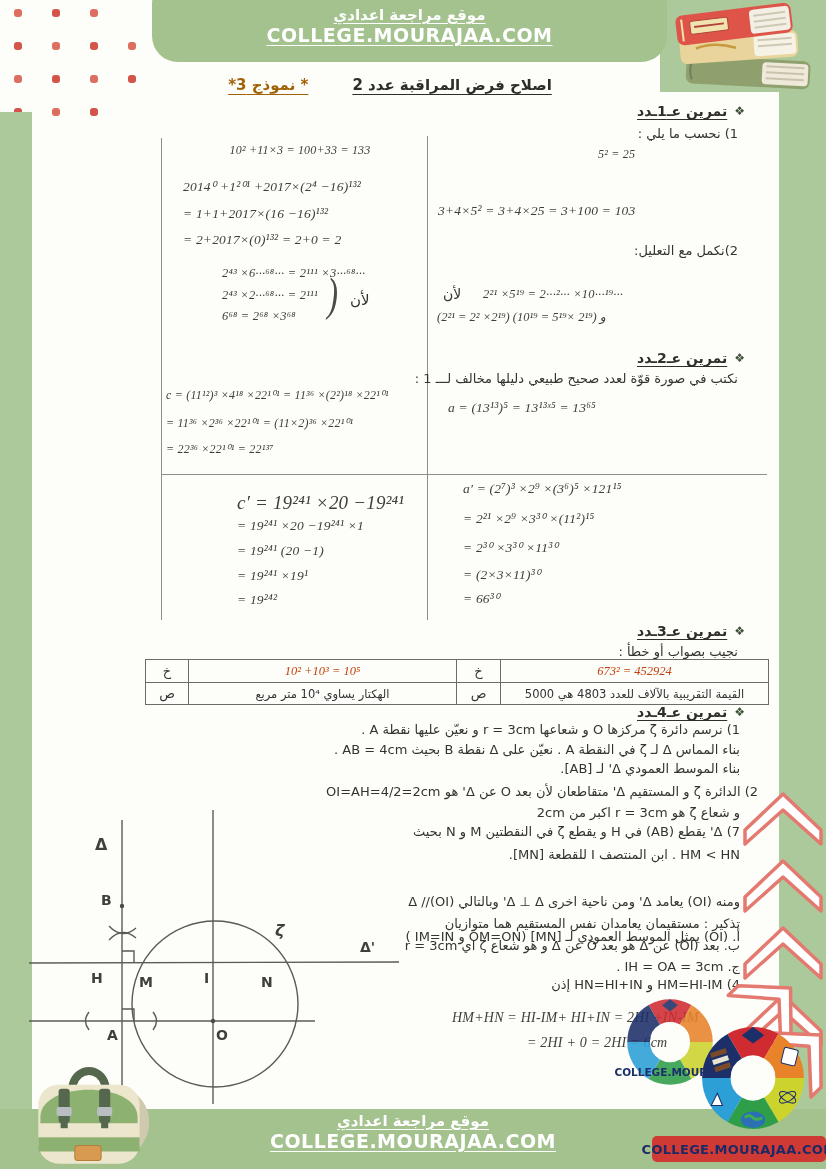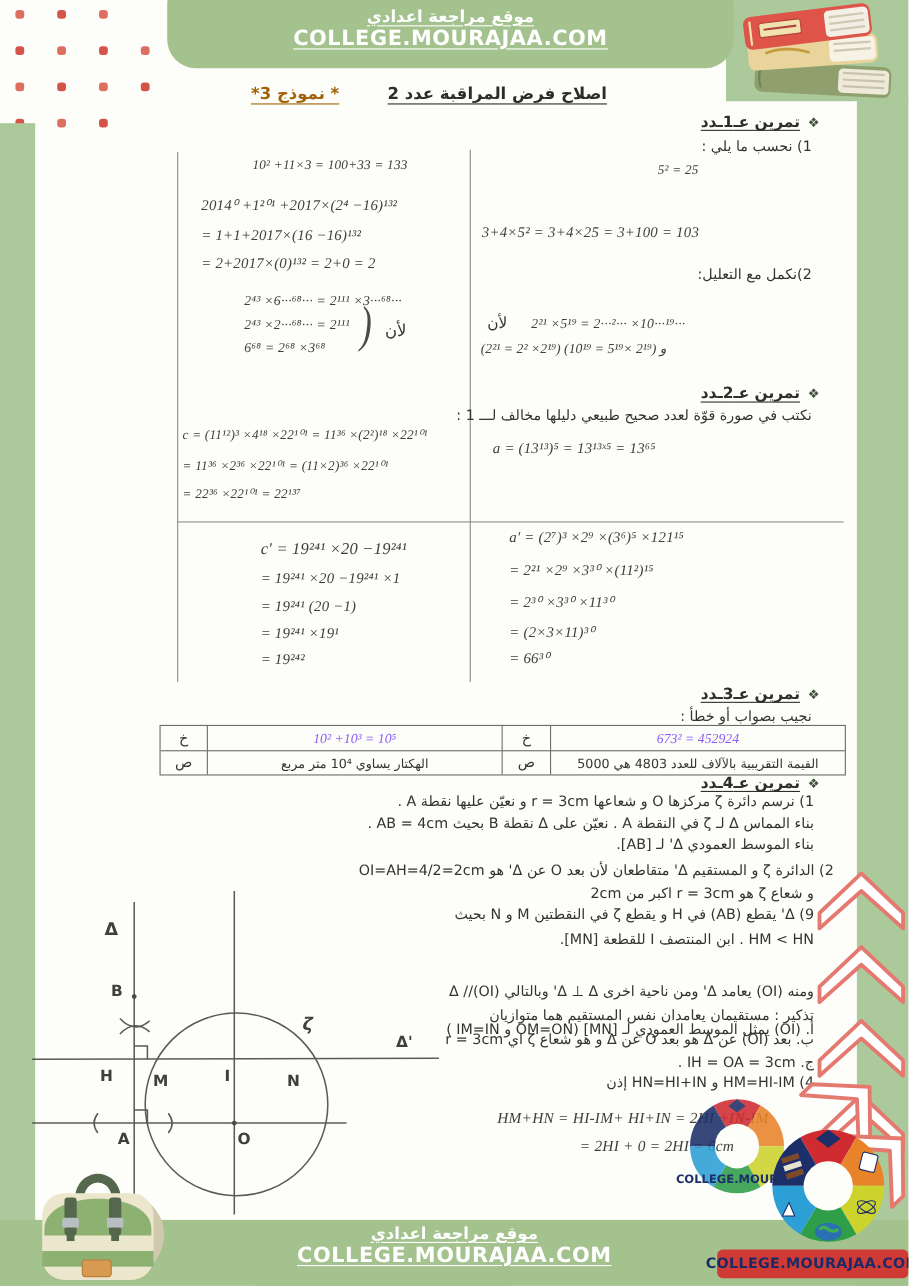--- a/index.html
+++ b/index.html
@@ -22,21 +22,21 @@
   .rule{background:#8f8d88;}
   
   .t3{display:grid;grid-template-columns:42px 268px 44px 268px;grid-auto-rows:22px;
       border:1px solid #6d6b66;}
   .t3>div{display:flex;align-items:center;justify-content:center;border-left:1px solid #6d6b66;
           overflow:hidden;}
   .t3>div:nth-child(1){border-left:none;}
   .t3>div:nth-child(5){border-left:none;}
   .t3>div:nth-child(n+5){border-top:1px solid #6d6b66;}
   .vc{font-size:13px;color:#333;}
-  .sm{font-family:"Liberation Serif",serif;font-style:italic;font-size:12.5px;color:#8b5cf6;}
+  .sm{font-family:"Liberation Serif",serif;font-style:italic;font-size:12.5px;color:#c2410c;}
   .sa{font-size:11.5px;color:#333;}
   .dot{position:absolute;width:8px;height:8px;border-radius:3px;}
   .chev{position:absolute;z-index:2;}
   .underl{text-decoration:underline;text-underline-offset:4px;}
   svg text{font-family:"DejaVu Sans",sans-serif;}
 </style>
 </head>
 <body>
 
 <div class="page">
@@ -135,21 +135,21 @@
     <span class="blt">❖</span>
     <span class="ttl">تمرين عـ2ـدد</span>
   </div>
   <div class="abs aline" dir="rtl" style="right:88px;top:371px;font-size:13px;">نكتب في صورة قوّة لعدد صحيح طبيعي دليلها مخالف لـــ 1 :</div>
 
   <div class="abs mline" style="left:166px;top:388px;font-size:12px;">c = (11¹²)³ ×4¹⁸ ×22¹⁰¹ = 11³⁶ ×(2²)¹⁸ ×22¹⁰¹</div>
   <div class="abs mline" style="left:166px;top:416px;font-size:12px;">= 11³⁶ ×2³⁶ ×22¹⁰¹ = (11×2)³⁶ ×22¹⁰¹</div>
   <div class="abs mline" style="left:166px;top:442px;font-size:12px;">= 22³⁶ ×22¹⁰¹ = 22¹³⁷</div>
   <div class="abs mline" style="left:448px;top:400px;font-size:13.5px;">a = (13¹³)⁵ = 13¹³ˣ⁵ = 13⁶⁵</div>
 
-  <div class="abs mline" style="left:237px;top:492px;font-size:15px;">c′ = 19²⁴¹ ×20 −19²⁴¹</div>
+  <div class="abs mline" style="left:237px;top:492px;font-size:19px;">c′ = 19²⁴¹ ×20 −19²⁴¹</div>
   <div class="abs mline" style="left:237px;top:518px;font-size:13.5px;">= 19²⁴¹ ×20 −19²⁴¹ ×1</div>
   <div class="abs mline" style="left:237px;top:543px;font-size:13.5px;">= 19²⁴¹ (20 −1)</div>
   <div class="abs mline" style="left:237px;top:568px;font-size:13.5px;">= 19²⁴¹ ×19¹</div>
   <div class="abs mline" style="left:237px;top:592px;font-size:13.5px;">= 19²⁴²</div>
 
   <div class="abs mline" style="left:463px;top:481px;font-size:13.5px;">a′ = (2⁷)³ ×2⁹ ×(3⁶)⁵ ×121¹⁵</div>
   <div class="abs mline" style="left:463px;top:510px;font-size:13.5px;text-align:right;">= 2²¹ ×2⁹ ×3³⁰ ×(11²)¹⁵</div>
   <div class="abs mline" style="left:463px;top:539px;font-size:13.5px;">= 2³⁰ ×3³⁰ ×11³⁰</div>
   <div class="abs mline" style="left:463px;top:566px;font-size:13.5px;">= (2×3×11)³⁰</div>
   <div class="abs mline" style="left:463px;top:590px;font-size:13.5px;">= 66³⁰</div>
@@ -173,21 +173,21 @@
 
   <div class="abs exhead" style="right:81px;top:704px;">
     <span class="blt">❖</span>
     <span class="ttl">تمرين عـ4ـدد</span>
   </div>
   <div class="abs aline" dir="rtl" style="right:86px;top:722px;font-size:13px;">1) نرسم دائرة ζ مركزها O و شعاعها r = 3cm و نعيّن عليها نقطة A .</div>
   <div class="abs aline" dir="rtl" style="right:86px;top:742px;font-size:13px;">بناء المماس Δ لـ ζ في النقطة A . نعيّن على Δ نقطة B بحيث AB = 4cm .</div>
   <div class="abs aline" dir="rtl" style="right:86px;top:761px;font-size:13px;">بناء الموسط العمودي Δ' لـ [AB].</div>
   <div class="abs aline" dir="rtl" style="right:68px;top:784px;font-size:13px;">2) الدائرة ζ و المستقيم Δ' متقاطعان لأن بعد O عن Δ' هو OI=AH=4/2=2cm</div>
   <div class="abs aline" dir="rtl" style="right:86px;top:805px;font-size:13px;">و شعاع ζ هو r = 3cm اكبر من 2cm</div>
-  <div class="abs aline" dir="rtl" style="right:86px;top:824px;font-size:13px;">9) Δ' يقطع (AB) في H و يقطع ζ في النقطتين M و N بحيث</div>
+  <div class="abs aline" dir="rtl" style="right:86px;top:824px;font-size:13px;">7) Δ' يقطع (AB) في H و يقطع ζ في النقطتين M و N بحيث</div>
   <div class="abs aline" dir="rtl" style="right:86px;top:847px;font-size:13px;">HM &lt; HN . ابن المنتصف I للقطعة [MN].</div>
   <div class="abs aline" dir="rtl" style="right:86px;top:909px;font-size:13px;margin-top:20px;">أ. (OI) يمثل الموسط العمودي لـ [MN] (OM=ON و IM=IN )</div>
   <div class="abs aline" dir="rtl" style="right:86px;top:894px;font-size:13px;">ومنه (OI) يعامد Δ' ومن ناحية اخرى Δ ⊥ Δ' وبالتالي Δ //(OI)</div>
   <div class="abs aline" dir="rtl" style="right:86px;top:916px;font-size:13px;">تذكير : مستقيمان يعامدان نفس المستقيم هما متوازيان</div>
   <div class="abs aline" dir="rtl" style="right:86px;top:938px;font-size:13px;">ب. بعد (OI) عن Δ هو بعد O عن Δ و هو شعاع ζ اي r = 3cm</div>
   <div class="abs aline" dir="rtl" style="right:86px;top:959px;font-size:13px;">ج. IH = OA = 3cm .</div>
   <div class="abs aline" dir="rtl" style="right:86px;top:977px;font-size:13px;">4) HM=HI-IM و HN=HI+IN إذن</div>
   <div class="abs mline" style="left:452px;top:1010px;font-size:14px;">HM+HN = HI-IM+ HI+IN = 2HI +IN-IM</div>
   <div class="abs mline" style="left:492px;top:1035px;font-size:14px;margin-left:35px;">= 2HI + 0 = 2HI = 6cm</div>
 

